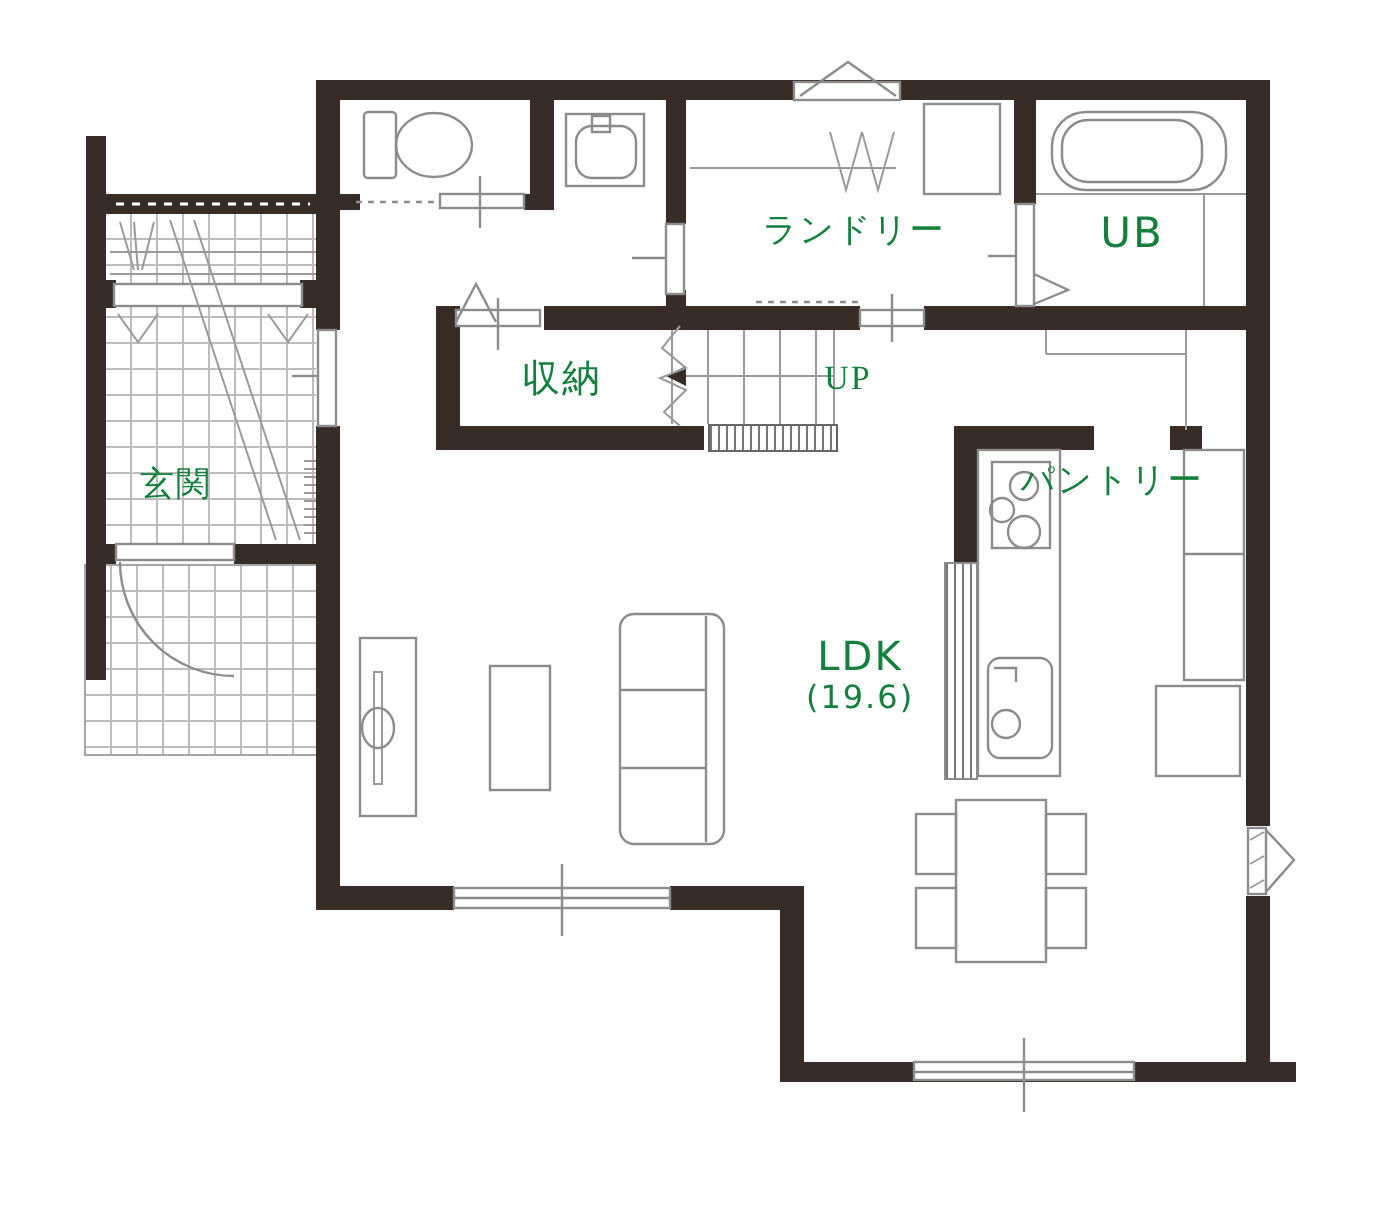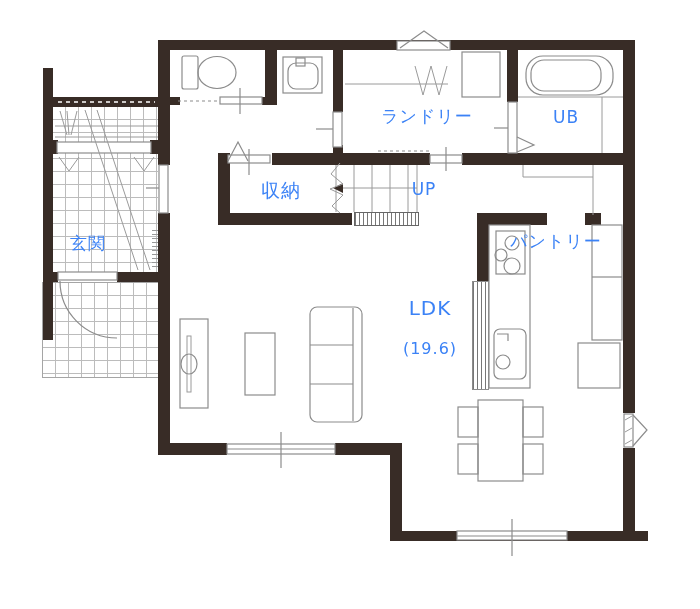--- a/index.html
+++ b/index.html
@@ -6,23 +6,23 @@
   .plan{position:relative;width:700px;height:609px;background:#ffffff;overflow:hidden;
         font-family:"DejaVu Sans","Liberation Sans",sans-serif;}
   .plan svg{position:absolute;left:0;top:0;}
   .tile{position:absolute;
         background:
           repeating-linear-gradient(to right,transparent 0 12px,#bcbcbc 12px 13px),
           repeating-linear-gradient(to bottom,transparent 0 12px,#bcbcbc 12px 13px);}
   .hatchv{position:absolute;background:repeating-linear-gradient(90deg,#777 0 1px,transparent 1px 4px);
           border:1px solid #666;background-color:#fff;}
   .hatchh{position:absolute;background:repeating-linear-gradient(0deg,#999 0 1px,transparent 1px 4px);}
-  .lbl{position:absolute;transform:translate(-50%,-50%);color:#3b82f6;white-space:nowrap;
+  .lbl{position:absolute;transform:translate(-50%,-50%);color:#15803d;white-space:nowrap;
        letter-spacing:1px;line-height:1;}
-  .s17{font-size:17px;} .s19{font-size:19px;} .s20{font-size:20px;} .s16{font-size:16px;text-align:center;} .s21{font-size:17px;}
+  .s17{font-size:17px;} .s19{font-size:19px;} .s20{font-size:20px;} .s16{font-size:16px;text-align:center;} .s21{font-size:21px;}
   .w{fill:#382c26;stroke:none;}
   .ln{stroke:#8c8c8c;stroke-width:1.2;fill:none;}
   .lt{stroke:#9a9a9a;stroke-width:1;fill:none;}
   .wh{fill:#ffffff;stroke:#8c8c8c;stroke-width:1.2;}
   .dk{fill:#382c26;}
 </style>
 </head>
 <body>
 
 <div class="plan">
@@ -222,19 +222,19 @@
       <line class="lt" x1="77" y1="111" x2="71" y2="135"></line>
     </g>
     <g>
       <line class="lt" x1="85" y1="110" x2="138" y2="270"></line>
       <line class="lt" x1="97" y1="110" x2="150" y2="270"></line>
     </g>
   </svg>
 
   <div class="lbl s17" style="left:88px;top:243px;text-align:right;">玄関</div>
   <div class="lbl s19" style="left:281px;top:190px;">収納</div>
-  <div class="lbl s17" style="left:424px;top:189px;">UP</div>
+  <div class="lbl s17" style="left:424px;top:189px;font-family:Liberation Serif, serif;">UP</div>
   <div class="lbl s17" style="left:427px;top:116px;">ランドリー</div>
   <div class="lbl s21" style="left:566px;top:117px;">UB</div>
   <div class="lbl s17" style="left:556px;top:193px;margin-top:48px;">パントリー</div>
-  <div class="lbl s20" style="left:430px;top:308px;">LDK</div>
+  <div class="lbl s20" style="left:430px;top:328px;">LDK</div>
   <div class="lbl s16" style="left:430px;top:349px;">(19.6)</div>
 </div>
 
 </body></html>

